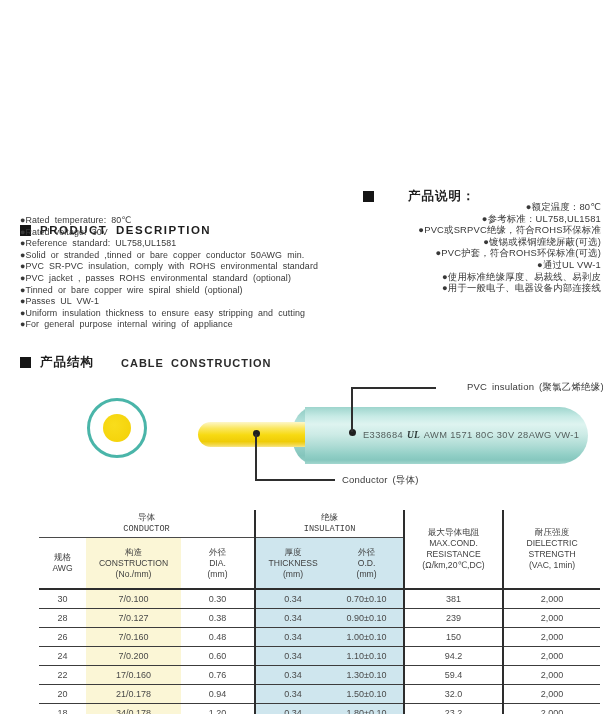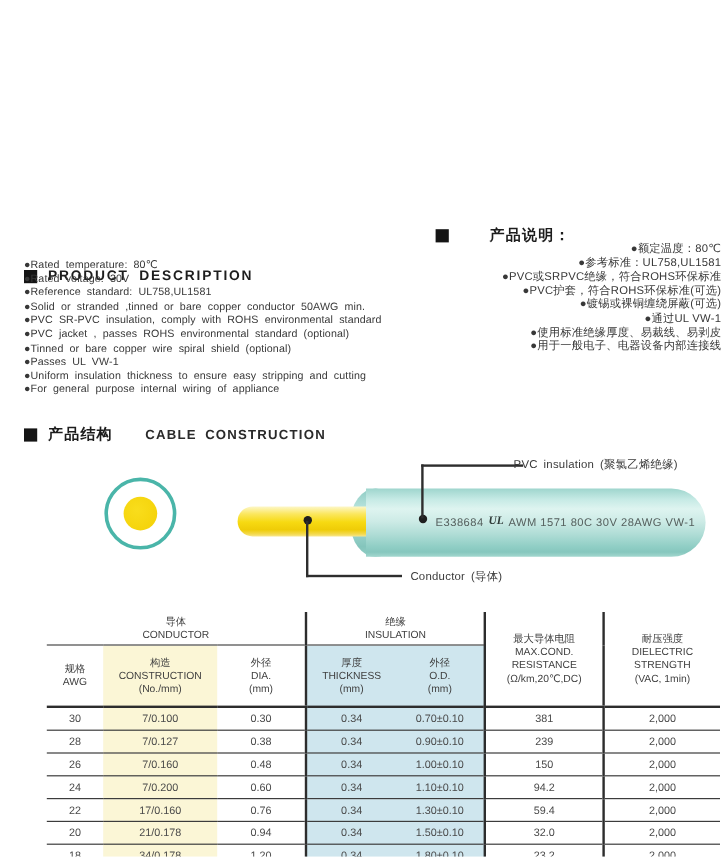--- a/index.html
+++ b/index.html
@@ -32,21 +32,21 @@
     letter-spacing:.4px;white-space:nowrap;display:flex;align-items:center;gap:4px;}
   .ul-mark{font-weight:800;font-size:9.5px;color:#2e3a38;font-family:"Liberation Serif","DejaVu Serif",serif;font-style:italic;letter-spacing:0;}
   .callout-line{position:absolute;background:#2e2e2e;}
   .callout-dot{position:absolute;width:7px;height:7px;border-radius:50%;background:#1f1f1f;}
   .callout-label{position:absolute;font-size:9.5px;color:#3a3a3a;white-space:nowrap;letter-spacing:.2px;word-spacing:2px;}
   
   .spec-wrap{position:absolute;left:39px;top:510px;width:561px;}
   table.spec{border-collapse:collapse;table-layout:fixed;width:561px;font-size:8.6px;color:#3f3f3f;}
   table.spec th,table.spec td{padding:0;text-align:center;vertical-align:middle;font-weight:normal;}
   .grp-row th{height:27px;}
-  .grp-line{border-bottom:1.5px solid #4a4a4a;}
+  .grp-line{border-bottom:1.5px solid #4a4a4a;font-family:Liberation Mono, monospace;}
   .sub-row th{height:50px;border-bottom:2.5px solid #2d2d2d;}
   .v-sep{border-left:2px solid #2d2d2d;}
   td.c-yellow,th.c-yellow{background:#fbf6d6;}
   td.c-blue,th.c-blue{background:#cfe6ee;}
   table.spec tbody td{height:18px;border-bottom:1.9px solid #3c3c3c;font-size:9px;color:#4a4a4a;}
   table.spec tbody tr:last-child td{border-bottom:none;}
   .hline{line-height:11px;display:block;}
   .merged-head{border-bottom:2.5px solid #2d2d2d;}
 </style>
 </head>
@@ -72,22 +72,22 @@
       <li>●PVC jacket , passes ROHS environmental standard (optional)</li>
       <li>●Tinned or bare copper wire spiral shield (optional)</li>
       <li>●Passes UL VW-1</li>
       <li>●Uniform insulation thickness to ensure easy stripping and cutting</li>
       <li>●For general purpose internal wiring of appliance</li>
     </ul>
   <ul class="blist" id="bullets-zh" style="left:363px;top:201px;width:238px;text-align:right;">
       <li>●额定温度：80℃</li>
       <li>●参考标准：UL758,UL1581</li>
       <li>●PVC或SRPVC绝缘，符合ROHS环保标准</li>
+      <li>●镀锡或裸铜缠绕屏蔽(可选)</li>
       <li>●PVC护套，符合ROHS环保标准(可选)</li>
-      <li>●镀锡或裸铜缠绕屏蔽(可选)</li>
       <li>●通过UL VW-1</li>
       <li>●使用标准绝缘厚度、易裁线、易剥皮</li>
       <li>●用于一般电子、电器设备内部连接线</li>
     </ul>
 
   <div class="sec-h" style="left:20px;top:354px;">
     <span class="sq"></span>
     <span class="sec-title-zh">产品结构</span>
     <span class="sec-title-en2">CABLE CONSTRUCTION</span>
   </div>
@@ -101,21 +101,21 @@
   <div class="cable-body"></div>
   <div class="cable-print">
     <span>E338684</span>
     <span class="ul-mark">UL</span>
     <span>AWM 1571 80C 30V 28AWG VW-1</span>
   </div>
 
   <div class="callout-dot" style="left:349px;top:429px;"></div>
   <div class="callout-line" style="left:351px;top:387px;width:2px;height:45px;"></div>
   <div class="callout-line" style="left:351px;top:387px;width:85px;height:2px;"></div>
-  <div class="callout-label" style="left:428px;top:381px;">PVC insulation (聚氯乙烯绝缘)</div>
+  <div class="callout-label" style="left:467px;top:381px;">PVC insulation (聚氯乙烯绝缘)</div>
 
   <div class="callout-dot" style="left:253px;top:430px;"></div>
   <div class="callout-line" style="left:255px;top:434px;width:2px;height:47px;"></div>
   <div class="callout-line" style="left:255px;top:479px;width:80px;height:2px;"></div>
   <div class="callout-label" style="left:342px;top:474px;">Conductor (导体)</div>
 
   <div class="spec-wrap">
     <table class="spec">
       <colgroup>
         <col style="width:47px">

